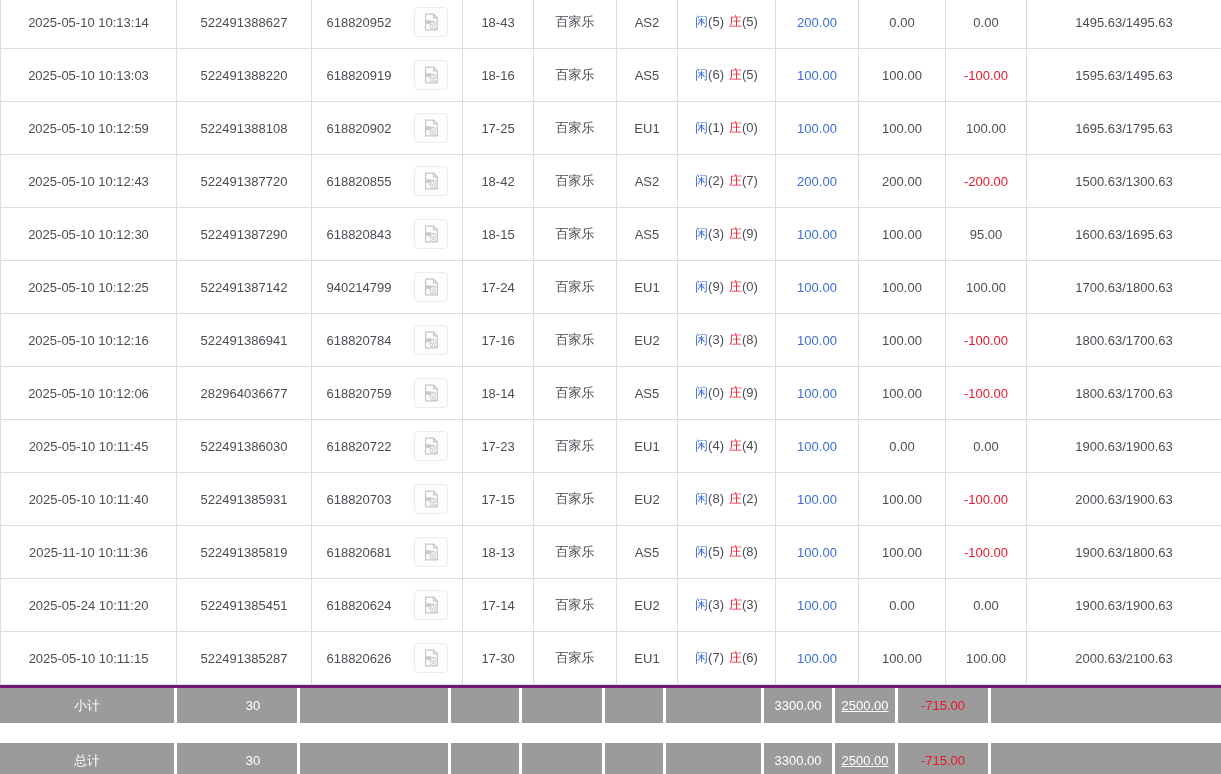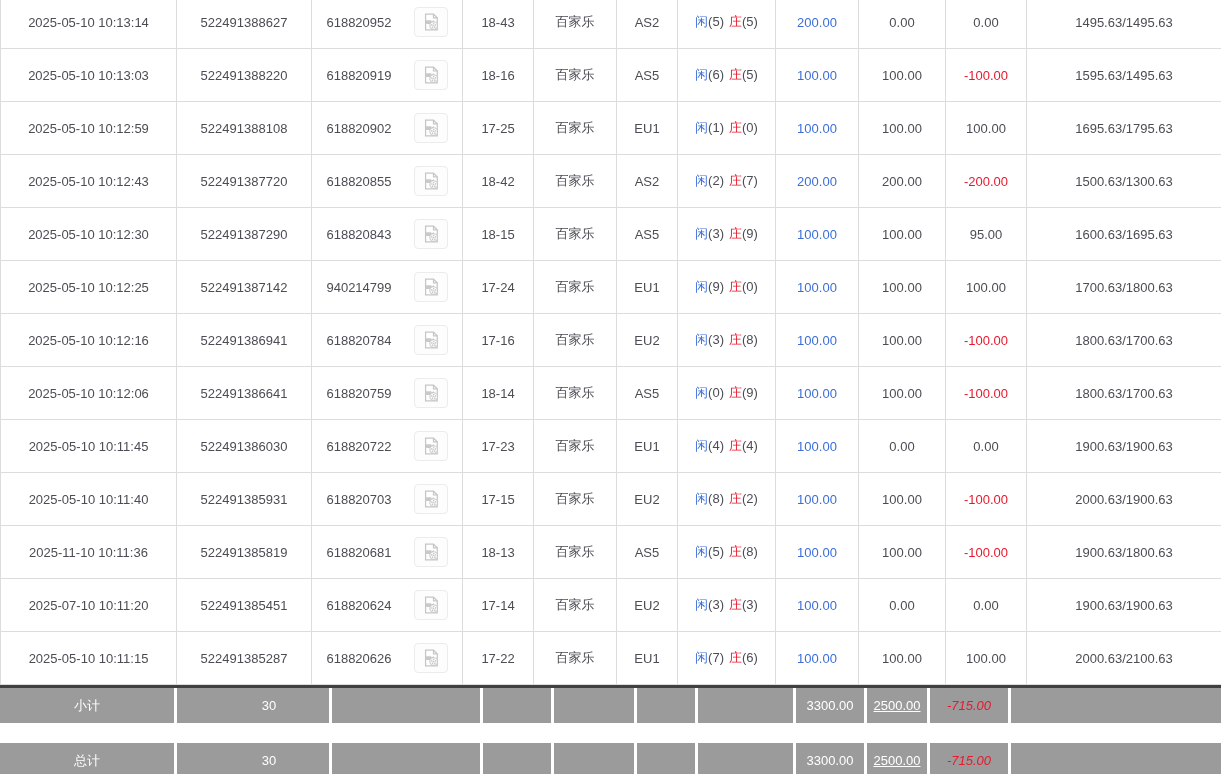--- a/index.html
+++ b/index.html
@@ -6,21 +6,21 @@
     --text:#4c4c54;
     --blue:#3c6ed7;
     --red:#e6192d;
     --grid:#dcdcdc;
     --footer-bg:#9b9b9b;
   }
   *{box-sizing:border-box;}
   html,body{margin:0;padding:0;background:#fff;}
   body{font-family:"Liberation Sans","DejaVu Sans",sans-serif;color:var(--text);}
   .viewport{
-    width:1221px;height:774px;overflow:hidden;position:relative;background:#404040;
+    width:1221px;height:774px;overflow:hidden;position:relative;background:#701a75;
   }
   table.records{
     width:1221px;border-collapse:collapse;table-layout:fixed;
     margin-top:-5px;
   }
   table.records td{
     border:1px solid var(--grid);
     height:53px;
     padding:0 4px;
     text-align:center;
@@ -45,23 +45,23 @@
   }
   
   .tfoot{width:1221px;margin-top:3px;display:flex;flex-direction:column;gap:20px;background:#fff;}
   .frow{display:flex;gap:3px;height:35px;}
   .fcell{
     background:var(--footer-bg);
     color:#fff;font-size:13px;
     display:flex;align-items:center;justify-content:center;
     white-space:nowrap;
   }
-  .w1{width:174px;}.w2{width:152px;padding-left:32px;}.w3{width:148px;}.w4{width:68px;}
+  .w1{width:174px;}.w2{width:120px;padding-left:32px;}.w3{width:148px;}.w4{width:68px;}
   .w5{width:80px;}.w6{width:58px;}.w7{width:95px;}.w8{width:68px;}
-  .w9{width:60px;text-decoration:underline;}.w10{width:78px;font-style:italic;}.w11{flex:1;}
+  .w9{width:60px;text-decoration:underline;}.w10{width:90px;}.w11{flex:1;}
 </style>
 </head>
 <body>
 
 <div class="viewport">
 
   <table class="records">
     <colgroup>
       <col style="width:176px">
         <col style="width:135px">
@@ -316,21 +316,21 @@
         <span class="player f-player">闲</span><span class="f-pscore">(3)</span><span class="result-gap"></span><span class="banker f-banker">庄</span><span class="f-bscore">(8)</span>
       </td>
       <td class="c-bet"><span class="f-bet">100.00</span></td>
       <td class="f-valid">100.00</td>
       <td class="f-winloss neg">-100.00</td>
       <td class="c-balance f-balance">1800.63/1700.63</td>
     </tr>
 
     <tr>
       <td><span class="f-time">2025-05-10 10:12:06</span></td>
-      <td><span class="f-betid">522491386641</span></td>
+      <td><span class="f-betid">282964036677</span></td>
       <td class="c-round">
         <span class="round-wrap">
           <span class="f-roundid">618820759</span>
           <button class="video-btn">
             <svg width="20" height="20" viewBox="0 0 24 24" fill="none">
               <path d="M5.5 2.5 H15 L19.5 7 V21.5 H5.5 Z" stroke="#c6c6c6" stroke-width="1.5" fill="#ffffff"></path>
               <path d="M15 2.5 V7 H19.5" stroke="#c6c6c6" stroke-width="1.5" fill="none"></path>
               <rect x="5.8" y="9.8" width="6.8" height="4.6" rx="0.8" fill="#c9c9c9"></rect>
               <path d="M12.6 11.2 L15.6 9.8 V14.8 L12.6 13.4 Z" fill="#c9c9c9"></path>
               <circle cx="15.2" cy="16.2" r="4.6" fill="#ffffff" stroke="#c9c9c9" stroke-width="1.3"></circle>
@@ -455,21 +455,21 @@
       <td>
         <span class="player f-player">闲</span><span class="f-pscore">(5)</span><span class="result-gap"></span><span class="banker f-banker">庄</span><span class="f-bscore">(8)</span>
       </td>
       <td class="c-bet"><span class="f-bet">100.00</span></td>
       <td class="f-valid">100.00</td>
       <td class="f-winloss neg">-100.00</td>
       <td class="c-balance f-balance">1900.63/1800.63</td>
     </tr>
 
     <tr>
-      <td><span class="f-time">2025-07-10 10:11:20</span></td>
+      <td><span class="f-time">2025-05-24 10:11:20</span></td>
       <td><span class="f-betid">522491385451</span></td>
       <td class="c-round">
         <span class="round-wrap">
           <span class="f-roundid">618820624</span>
           <button class="video-btn">
             <svg width="20" height="20" viewBox="0 0 24 24" fill="none">
               <path d="M5.5 2.5 H15 L19.5 7 V21.5 H5.5 Z" stroke="#c6c6c6" stroke-width="1.5" fill="#ffffff"></path>
               <path d="M15 2.5 V7 H19.5" stroke="#c6c6c6" stroke-width="1.5" fill="none"></path>
               <rect x="5.8" y="9.8" width="6.8" height="4.6" rx="0.8" fill="#c9c9c9"></rect>
               <path d="M12.6 11.2 L15.6 9.8 V14.8 L12.6 13.4 Z" fill="#c9c9c9"></path>
@@ -512,21 +512,21 @@
               <circle cx="15.2" cy="16.2" r="0.9" fill="#c9c9c9"></circle>
               <circle cx="15.2" cy="13.9" r="1" fill="#c9c9c9"></circle>
               <circle cx="17.4" cy="15.5" r="1" fill="#c9c9c9"></circle>
               <circle cx="16.6" cy="18.2" r="1" fill="#c9c9c9"></circle>
               <circle cx="13.8" cy="18.2" r="1" fill="#c9c9c9"></circle>
               <circle cx="13" cy="15.5" r="1" fill="#c9c9c9"></circle>
             </svg>
           </button>
         </span>
       </td>
-      <td class="f-tableround">17-22</td>
+      <td class="f-tableround">17-30</td>
       <td class="f-game">百家乐</td>
       <td class="f-tablecode">EU1</td>
       <td>
         <span class="player f-player">闲</span><span class="f-pscore">(7)</span><span class="result-gap"></span><span class="banker f-banker">庄</span><span class="f-bscore">(6)</span>
       </td>
       <td class="c-bet"><span class="f-bet">100.00</span></td>
       <td class="f-valid">100.00</td>
       <td class="f-winloss">100.00</td>
       <td class="c-balance f-balance">2000.63/2100.63</td>
     </tr>

